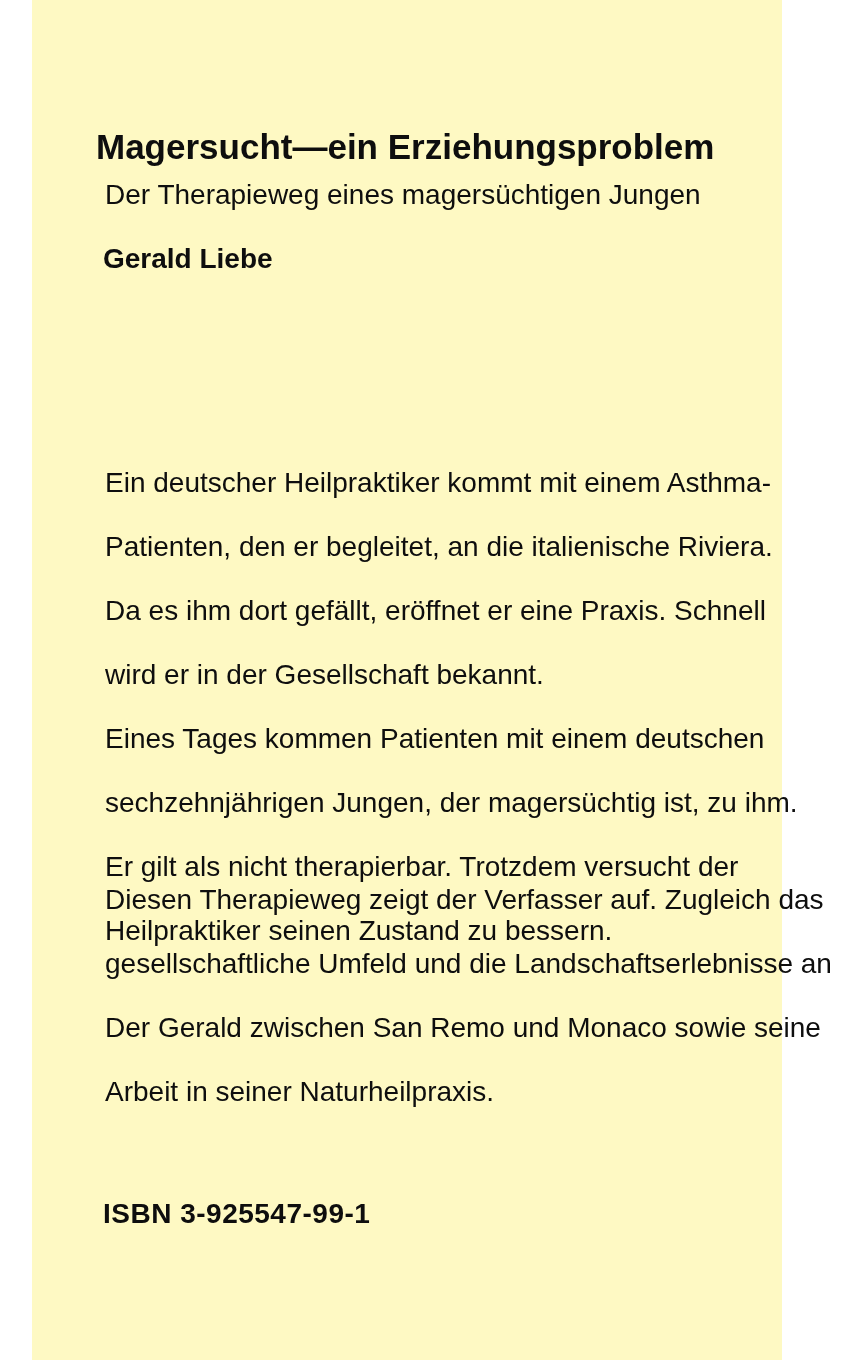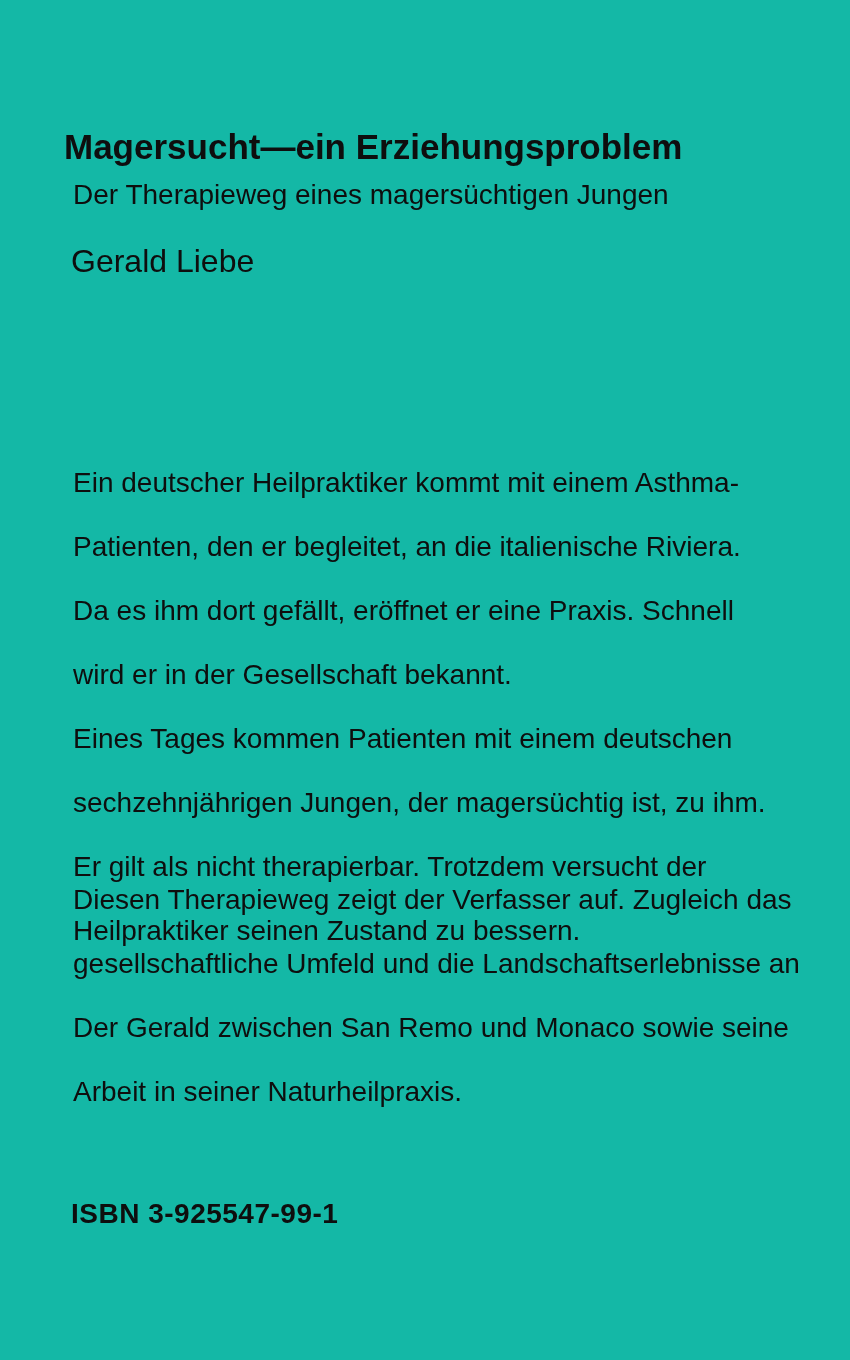--- a/index.html
+++ b/index.html
@@ -6,25 +6,26 @@
     margin: 0;
     padding: 0;
   }
   body {
     width: 850px;
     height: 1360px;
     overflow: hidden;
   }
   .cover {
     position: relative;
-    width: 850px;
+    width: 750px;
     height: 1360px;
-    background: #14b8a6;
+    background: #fef9c3;
     font-family: "Liberation Sans", sans-serif;
     color: #0e0e0e;
+    margin-left: 32px;
   }
   .title {
     position: absolute;
     left: 64px;
     top: 103px;
     font-size: 35px;
     font-weight: 700;
     line-height: 1.2;
     white-space: nowrap;
   }
@@ -33,22 +34,22 @@
     left: 73px;
     top: 179px;
     font-size: 28px;
     font-weight: 400;
     white-space: nowrap;
   }
   .author {
     position: absolute;
     left: 71px;
     top: 243px;
-    font-size: 32px;
-    font-weight: 400;
+    font-size: 28px;
+    font-weight: 700;
     white-space: nowrap;
   }
   .body-block {
     position: absolute;
     left: 73px;
     width: 740px;
     font-size: 28px;
     font-weight: 400;
     line-height: 64px;
     white-space: pre-line;

